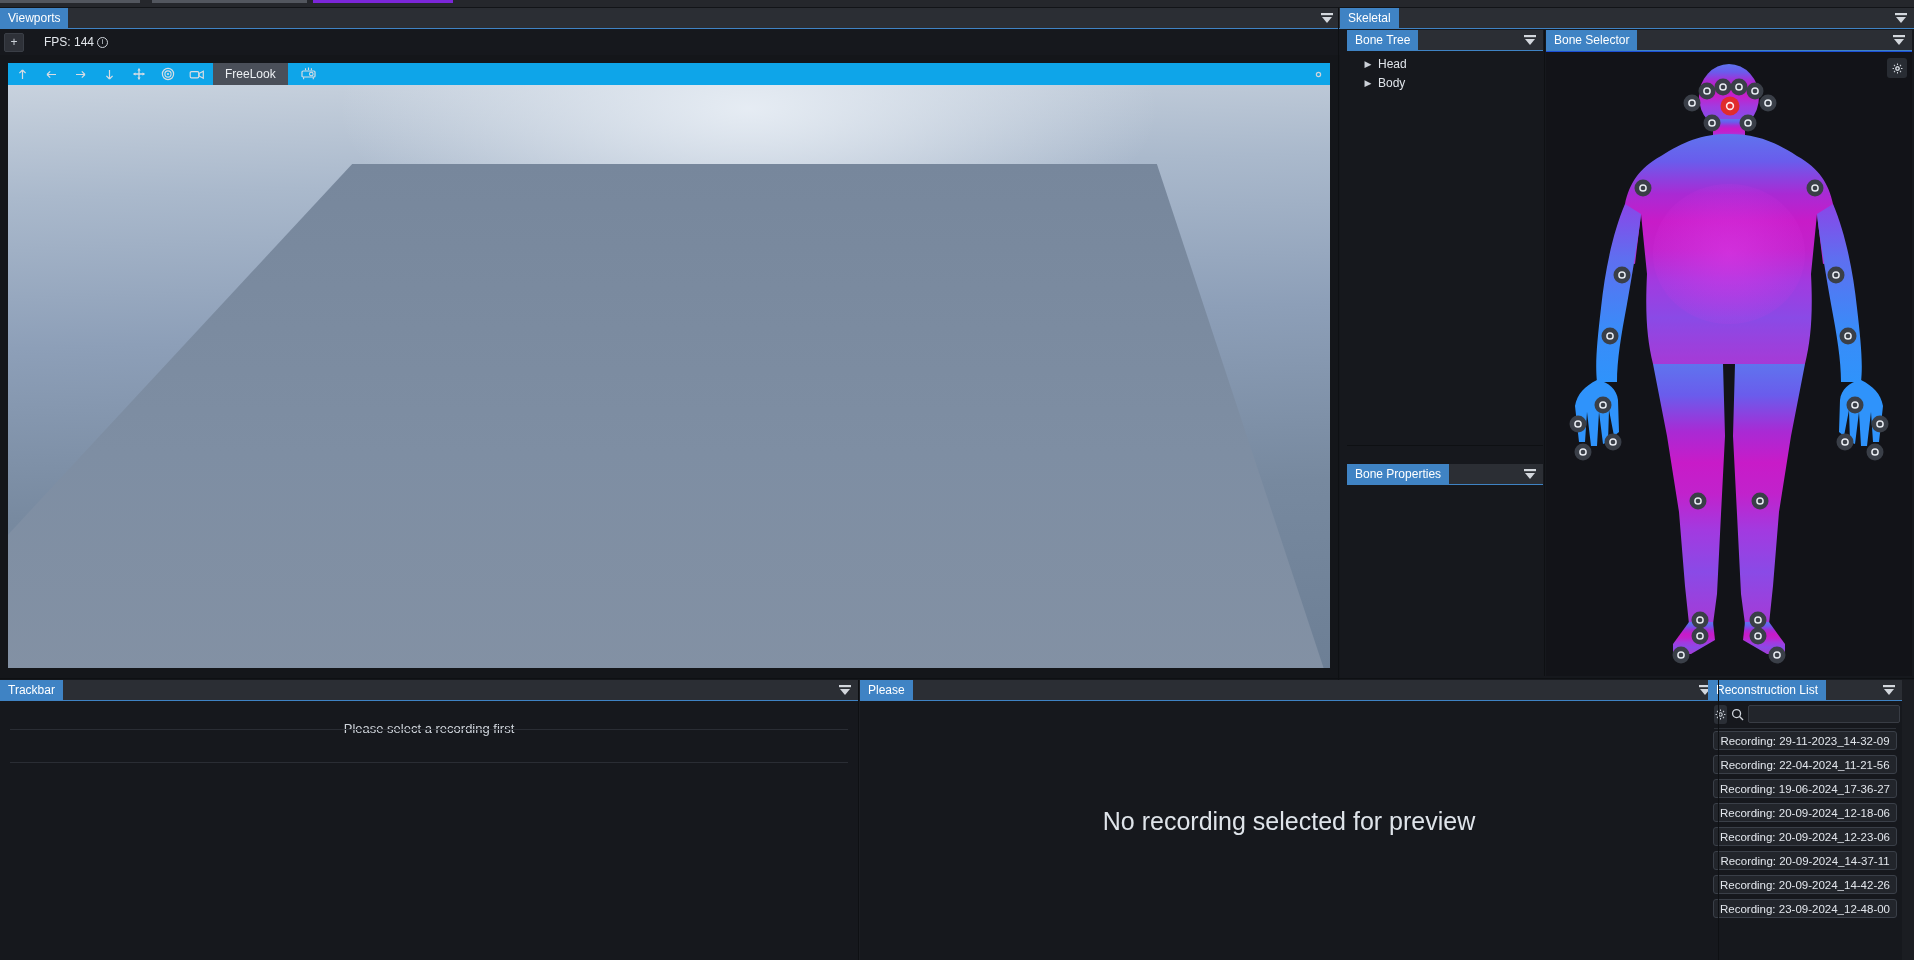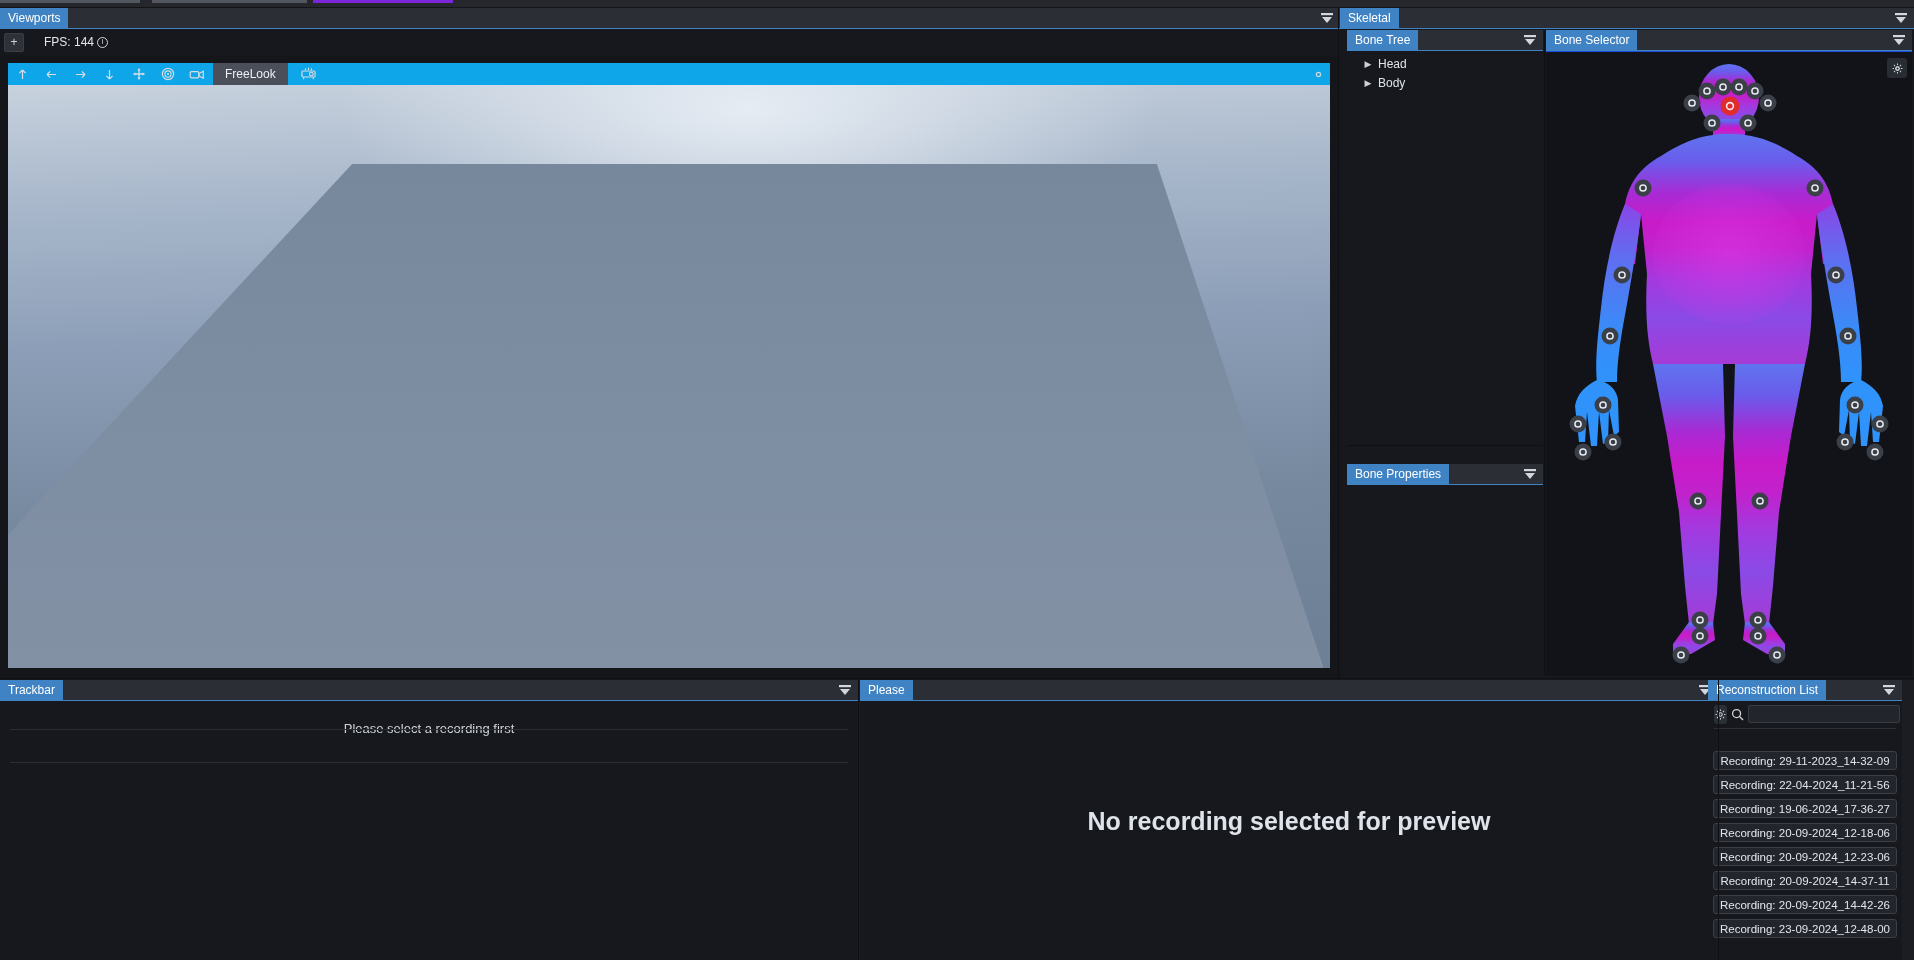--- a/index.html
+++ b/index.html
@@ -101,34 +101,34 @@
 
   
   #trackbar { left:0; top:680px; width:858px; height:280px; }
   #tb-msg { text-align:center; font-size:13px; color:#cfd4db; margin-top:20px; }
   #tb-rule { position:absolute; left:10px; right:10px; top:61px; height:1px; background:#2a2d34; }
   #tb-rule2 { position:absolute; left:10px; right:10px; top:28px; height:1px; background:#2a2d34; }
 
   
   #curves { left:860px; top:680px; width:858px; height:280px; }
   #curves-msg { position:absolute; left:0; right:0; top:106px; text-align:center;
-                font-size:25px; color:#dfe4ea;font-weight:bold; }
+                font-size:25px; color:#dfe4ea; }
 
   
   #reclist { left:1708px; top:680px; width:194px; height:280px; }
   #rl-toolbar { position:absolute; left:0; top:22px; width:100%; height:24px;
                 display:flex; align-items:center; gap:4px; padding:0 6px; }
   .rl-gear { width:20px; height:19px; background:#2b2f36; border-radius:3px;
              display:flex; align-items:center; justify-content:center; }
   .rl-search-icon { width:17px; display:flex; align-items:center; justify-content:center; }
   #rl-search-input { flex:1; height:18px; background:#22252b; border:1px solid #383c44;
                      border-radius:2px; color:#dfe3e9; font-size:11px; padding:0 4px;
                      font-family:"Liberation Sans", sans-serif; outline:none;}
   #rl-divider { position:absolute; left:6px; right:6px; top:48px; height:1px; background:#2c3037;}
-  #rl-items { position:absolute; left:0; right:0; top:50px; bottom:0; padding:1px 5px; overflow:hidden;margin-top:20px; }
+  #rl-items { position:absolute; left:0; right:0; top:50px; bottom:0; padding:1px 5px; overflow:hidden; }
   .rl-item { height:19px; margin-bottom:5px; background:#22252b; border:1px solid #3a3f48;
              border-radius:3px; display:flex; align-items:center; justify-content:center;
              font-size:11.5px; color:#e2e6ec; white-space:nowrap; }
 
   
   .vsep { position:absolute; width:1px; background:#0e1013; }
   .hsep { position:absolute; height:1px; background:#0e1013; }
 </style>
 </head>
 <body>

